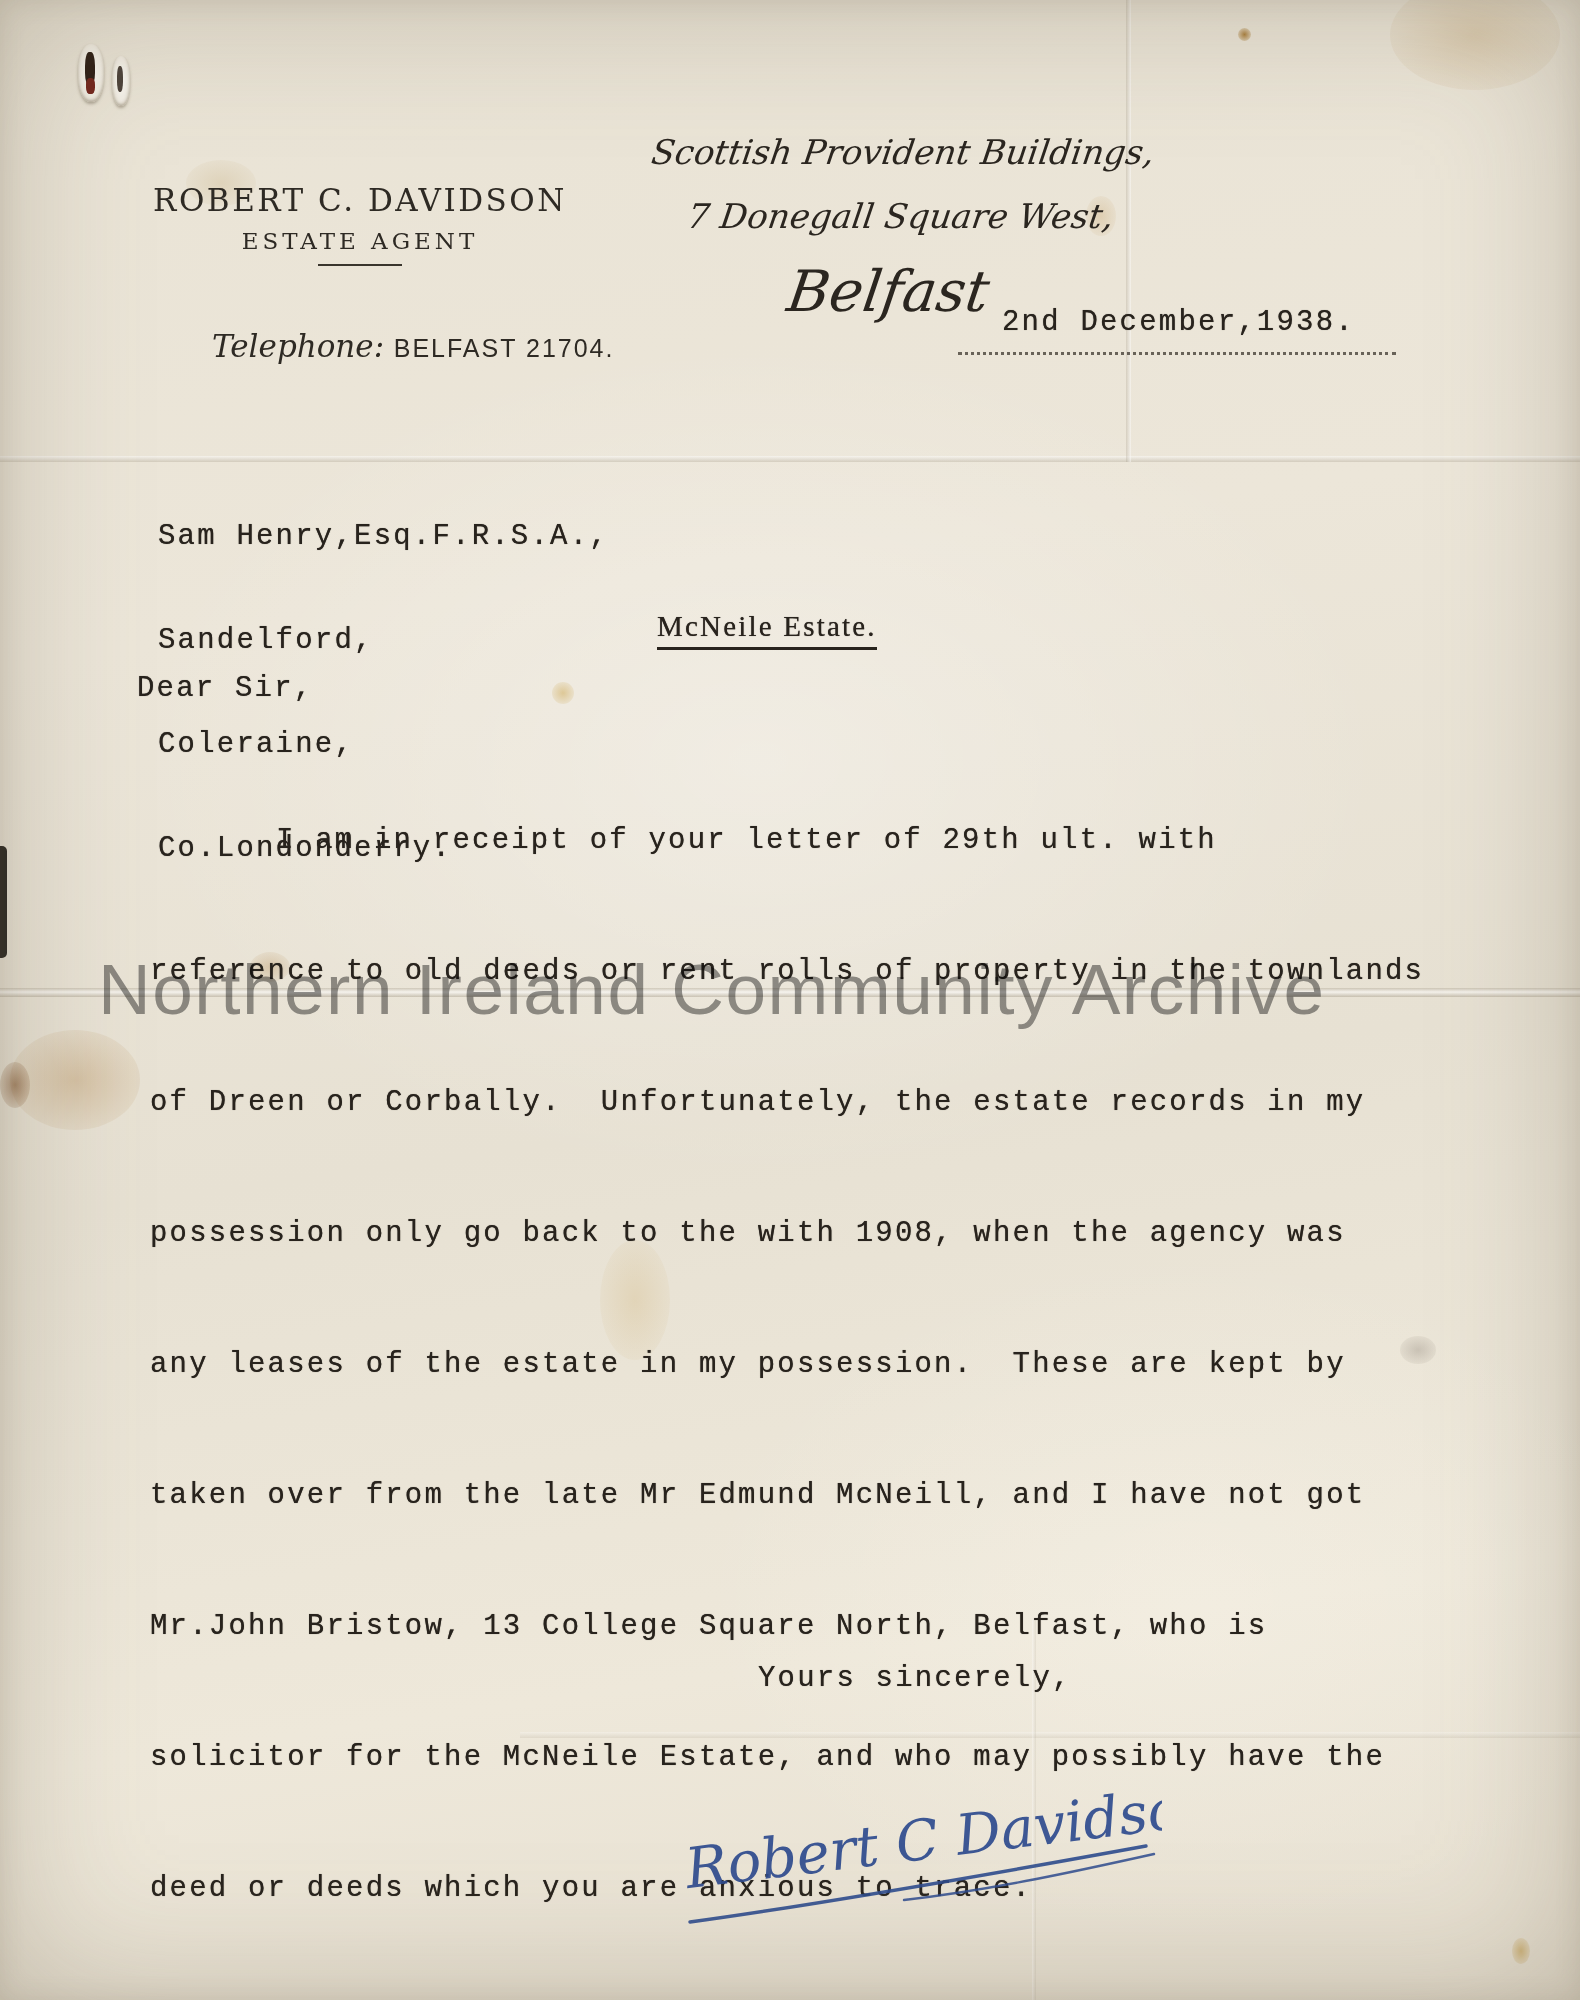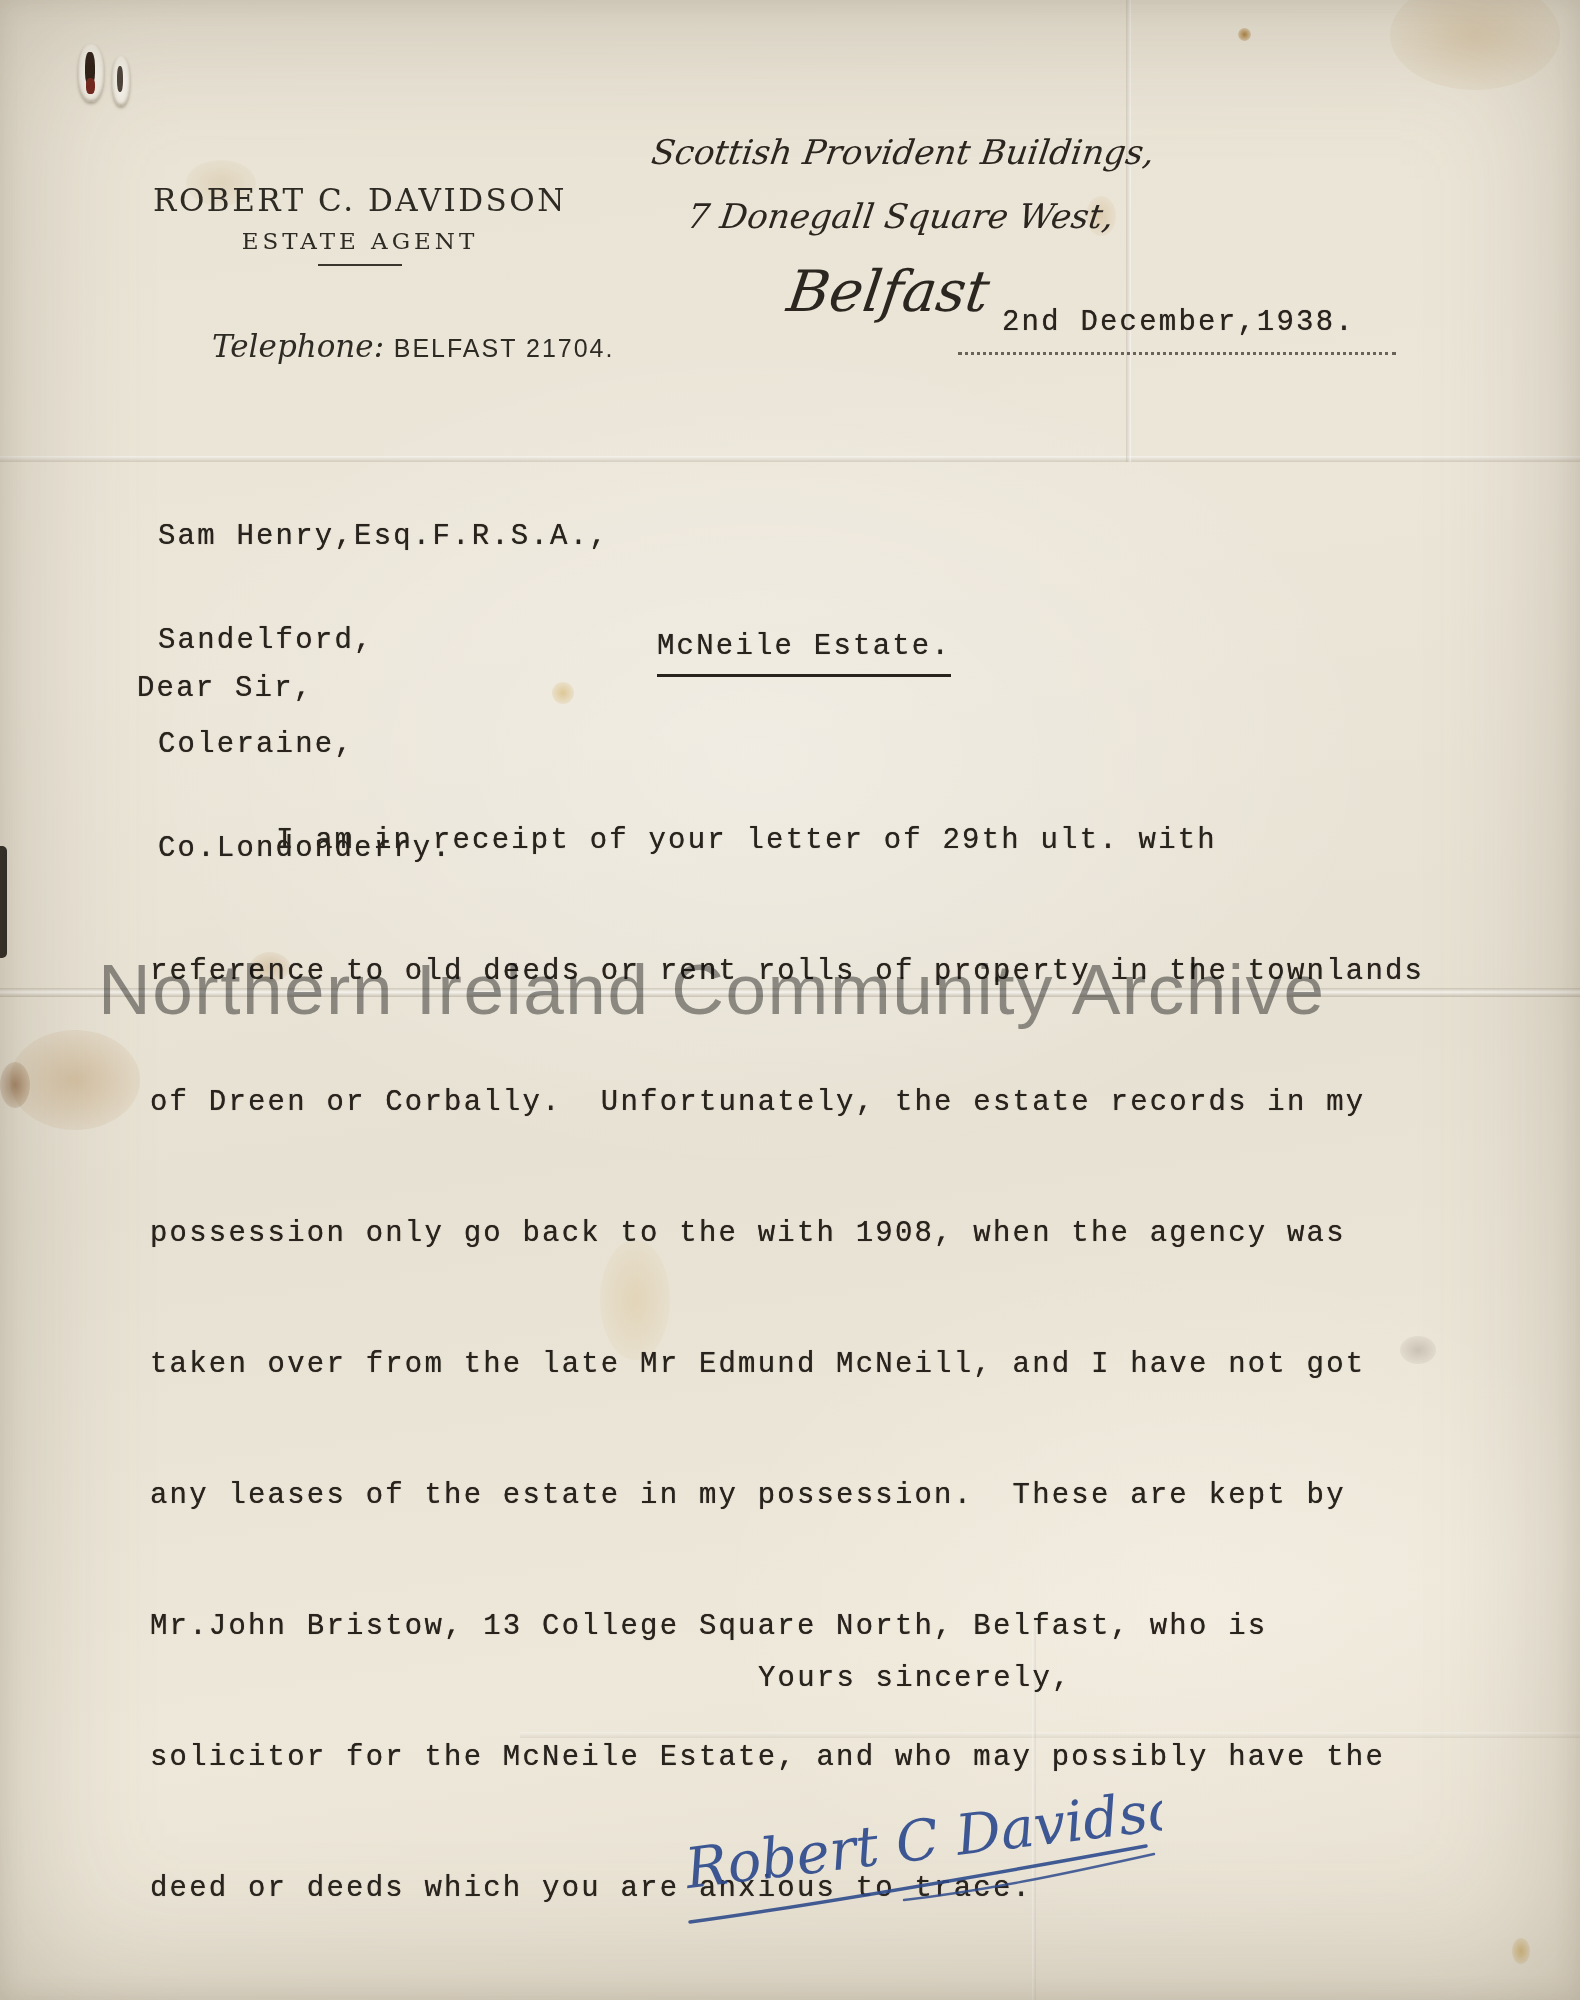--- a/index.html
+++ b/index.html
@@ -35,22 +35,22 @@
   .scr2 { left:688px; top:196px; font-size:34px; }
   .scr3 { left:788px; top:258px; font-size:57px; }
   .date-line { position:absolute; left:958px; top:352px; width:438px; height:0;
     border-top:3px dotted rgba(60,54,46,0.75); }
   .date { left:1002px; top:306px; }
 
   
   .addr { position:absolute; left:158px; top:452px; }
   .addr div { height:38px; line-height:38px; }
   .subject { position:absolute; left:657px; top:610px; font-size:29px; letter-spacing:2.2px;
-    color:#28231d; font-family:Liberation Mono, monospace; white-space:pre;
-    border-bottom:3px solid #28231d; padding-bottom:11px; text-shadow:0 0 0.7px rgba(40,35,29,0.85);margin-top:20px; }
+    color:#28231d; font-family:Liberation Serif, serif; white-space:pre;
+    border-bottom:3px solid #28231d; padding-bottom:4px; text-shadow:0 0 0.7px rgba(40,35,29,0.85); }
   .salutation { left:137px; top:672px; }
   .body-lines { position:absolute; left:150px; top:742px; }
   .bline { height:65px; line-height:65px; white-space:pre; }
   .indent { padding-left:126px; }
   .p2 { margin-top:10px; }
   .closing { left:758px; top:1662px; }
 
   
   .sig-wrap { position:absolute; left:672px; top:1742px; width:490px; height:200px; }
 
@@ -135,22 +135,22 @@
   </div>
 
   <div class="subject">McNeile Estate.</div>
   <div class="tw salutation">Dear Sir,</div>
 
   <div class="body-lines tw">
     <div class="bline indent">I am in receipt of your letter of 29th ult. with</div>
     <div class="bline">reference to old deeds or rent rolls of property in the townlands</div>
     <div class="bline">of Dreen or Corbally.  Unfortunately, the estate records in my</div>
     <div class="bline">possession only go back to the with 1908, when the agency was</div>
+    <div class="bline">any leases of the estate in my possession.  These are kept by</div>
     <div class="bline">taken over from the late Mr Edmund McNeill, and I have not got</div>
-    <div class="bline">any leases of the estate in my possession.  These are kept by</div>
     <div class="bline">Mr.John Bristow, 13 College Square North, Belfast, who is</div>
     <div class="bline">solicitor for the McNeile Estate, and who may possibly have the</div>
     <div class="bline">deed or deeds which you are anxious to trace.</div>
     <div class="bline indent p2">I am indeed very sorry that I am unable to be of any</div>
     
     
     
     
   </div>
 

